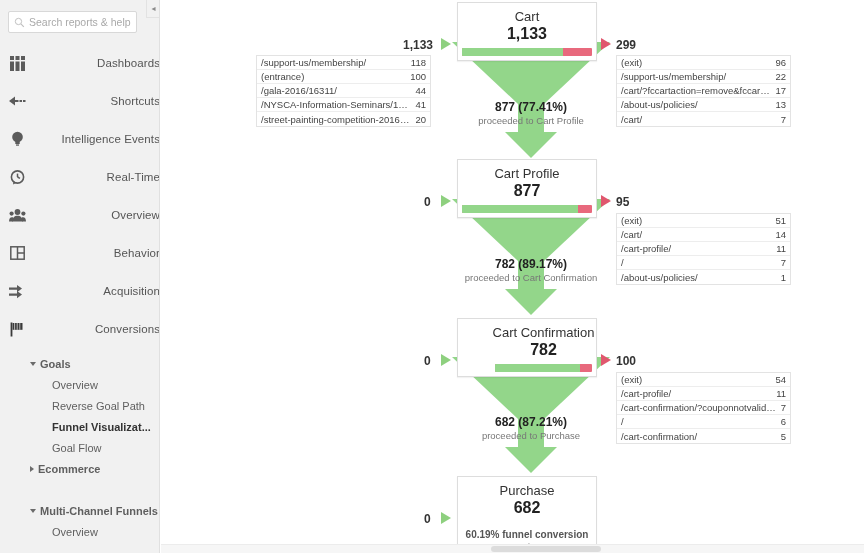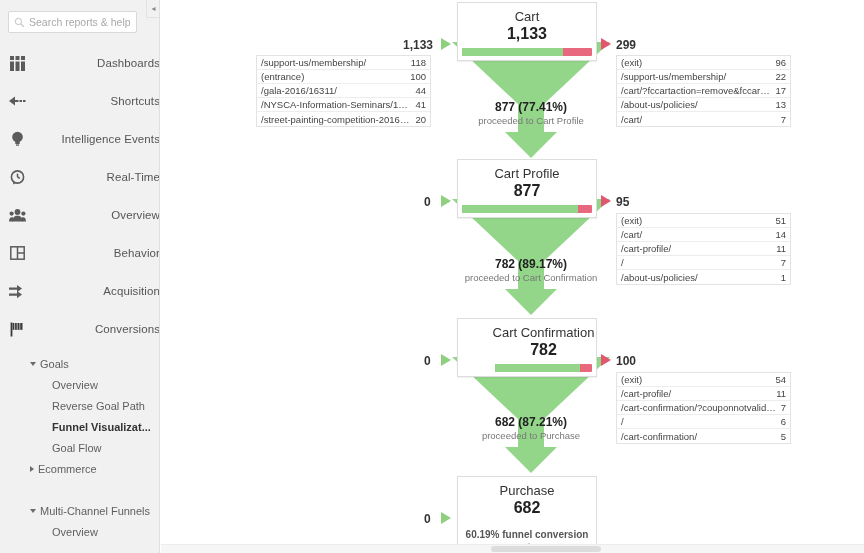--- a/index.html
+++ b/index.html
@@ -83,21 +83,21 @@
   .tri-down {
     border-left: 3.5px solid transparent;
     border-right: 3.5px solid transparent;
     border-top: 4.5px solid #6b6b6b;
   }
   .tri-right {
     border-top: 3.5px solid transparent;
     border-bottom: 3.5px solid transparent;
     border-left: 4.5px solid #6b6b6b;
   }
-  .sub-head { padding-left: 30px; }
+  .sub-head { padding-left: 30px; font-weight: bold; }
 
   
   #main {
     position: absolute; left: 161px; top: 0;
     width: 703px; height: 553px;
     background: #fff; overflow: hidden;
   }
 
   .stage {
     position: absolute;

